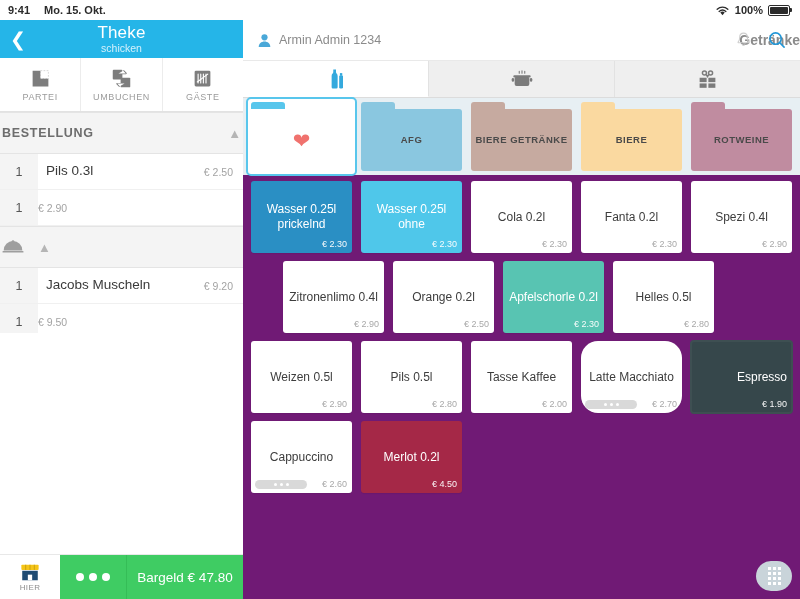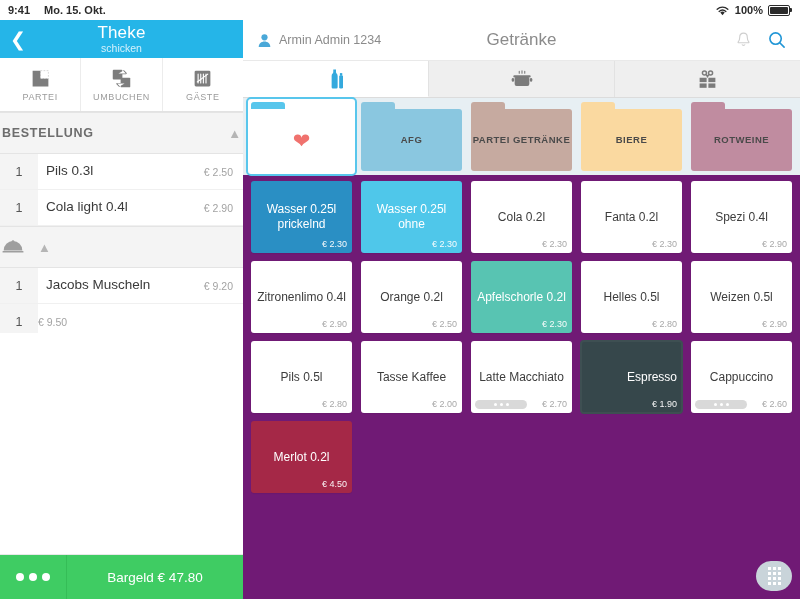--- a/index.html
+++ b/index.html
@@ -56,21 +56,21 @@
 
   .rstatus{height:20px;flex:0 0 20px;display:flex;align-items:center;justify-content:flex-end;padding-right:10px;gap:5px;background:#fff;}
   .batt-pct{font-size:11px;font-weight:bold;color:#2b2b2b;}
   .batt{width:20px;height:9px;border:1px solid #2b2b2b;border-radius:2px;position:relative;}
   .batt:after{content:"";position:absolute;right:-3px;top:2px;width:2px;height:4px;background:#2b2b2b;border-radius:0 1px 1px 0;}
   .batt i{position:absolute;left:1px;top:1px;bottom:1px;right:1px;background:#2b2b2b;border-radius:1px;display:block;}
 
   .rhead{height:40px;flex:0 0 40px;background:#fff;display:flex;align-items:center;padding:0 14px;position:relative;border-bottom:1px solid #e9e9e9;}
   .rhead-user{display:flex;align-items:center;gap:7px;}
   .rhead-uname{font-size:12.5px;color:#8b8b8b;}
-  .rhead-title{position:absolute;left:0;right:0;text-align:center;font-size:17px;color:#8b8b8b;pointer-events:none;}
+  .rhead-title{position:absolute;left:0;right:0;text-align:right;font-size:14px;color:#8b8b8b;pointer-events:none;font-weight:bold;}
   .rhead-acts{margin-left:auto;display:flex;align-items:center;gap:16px;z-index:2;}
 
   .tabs{height:36px;flex:0 0 36px;display:flex;background:#efefef;border-bottom:1px solid #dcdcdc;}
   .tab{flex:1;display:flex;align-items:center;justify-content:center;border-right:1px solid #e2e2e2;}
   .tab:last-child{border-right:none;}
   .tab.active{background:#fff;border-bottom:1px solid #fff;}
 
   .cats{height:73px;flex:0 0 73px;display:flex;align-items:flex-end;gap:9px;padding:0 8px 4px 8px;background:#e7eff3;}
   .folder{width:101px;height:62px;position:relative;border-radius:3px 3px 3px 3px;display:flex;align-items:center;justify-content:center;}
   .folder .tabtop{position:absolute;left:0;top:-7px;width:34px;height:8px;border-radius:3px 3px 0 0;}
@@ -154,23 +154,20 @@
       </div>
       <div class="row">
         <div class="row-qty">1</div>
         <div class="row-main">
           <div class="row-name">Pils 0.3l</div>
         </div>
         <div class="row-price">€ 2.50</div>
       </div>
       <div class="row">
         <div class="row-qty">1</div>
-        <div class="row-main">
-          <div class="row-name">Cola light 0.4l</div>
-        </div>
         <div class="row-price">€ 2.90</div>
       </div>
 
       <div class="sect">
         <span class="sect-icons">
           <svg width="22" height="14" viewBox="0 0 26 16">
             <path d="M2 12a11 11 0 0 1 22 0z" fill="#9e9e9e"></path>
             <rect x="0.5" y="12.6" width="25" height="2" rx="1" fill="#9e9e9e"></rect>
             <circle cx="13" cy="1.6" r="1.6" fill="#9e9e9e"></circle>
           </svg>
@@ -187,20 +184,31 @@
       <div class="row">
         <div class="row-qty">1</div>
         <div class="row-price">€ 9.50</div>
       </div>
 
     </div>
 
     <div class="spacer"></div>
 
     <div class="paybar">
+      <div class="pay-hier">
+        <svg width="22" height="19" viewBox="0 0 24 22">
+          <rect x="2" y="2" width="20" height="6" rx="1" fill="#f5c518"></rect>
+          <g stroke="#c49a10" stroke-width="1">
+            <path d="M7 2v6M12 2v6M17 2v6"></path>
+          </g>
+          <path d="M3 9h18v11H3z" fill="#1f4b73"></path>
+          <rect x="9.5" y="13.5" width="5" height="6.5" fill="#fff"></rect>
+        </svg>
+        <span class="pay-hier-lbl">HIER</span>
+      </div>
       <div class="pay-dots">
         <i></i>
         <i></i>
         <i></i>
       </div>
       <div class="pay-cash">Bargeld € 47.80</div>
     </div>
   </div>
 
   <div class="right">
@@ -282,21 +290,21 @@
       </div>
       <div class="folder">
         <div class="tabtop" style="background:#8ac7e0"></div>
         <div class="body" style="background:#8ac7e0">
           <span>AFG</span>
         </div>
       </div>
       <div class="folder">
         <div class="tabtop" style="background:#c6aaa0"></div>
         <div class="body" style="background:#c6aaa0">
-          <span>PARTEI GETRÄNKE</span>
+          <span>BIERE GETRÄNKE</span>
         </div>
       </div>
       <div class="folder">
         <div class="tabtop" style="background:#fad9a0"></div>
         <div class="body" style="background:#fad9a0">
           <span>BIERE</span>
         </div>
       </div>
       <div class="folder">
         <div class="tabtop" style="background:#c08ca0"></div>
@@ -320,21 +328,21 @@
           <div class="tile-price">€ 2.30</div>
         </div>
         <div class="tile" style="background: rgb(255, 255, 255);">
           <div class="tile-name">Fanta 0.2l</div>
           <div class="tile-price">€ 2.30</div>
         </div>
         <div class="tile" style="background: rgb(255, 255, 255);">
           <div class="tile-name">Spezi 0.4l</div>
           <div class="tile-price">€ 2.90</div>
         </div>
-        <div class="tile" style="background: rgb(255, 255, 255);">
+        <div class="tile" style="background: rgb(255, 255, 255); margin-left: 32px;">
           <div class="tile-name">Zitronenlimo 0.4l</div>
           <div class="tile-price">€ 2.90</div>
         </div>
         <div class="tile" style="background: rgb(255, 255, 255);">
           <div class="tile-name">Orange 0.2l</div>
           <div class="tile-price">€ 2.50</div>
         </div>
         <div class="tile filled" style="background: rgb(88, 196, 178);">
           <div class="tile-name">Apfelschorle 0.2l</div>
           <div class="tile-price">€ 2.30</div>
@@ -348,21 +356,21 @@
           <div class="tile-price">€ 2.90</div>
         </div>
         <div class="tile" style="background: rgb(255, 255, 255);">
           <div class="tile-name">Pils 0.5l</div>
           <div class="tile-price">€ 2.80</div>
         </div>
         <div class="tile" style="background: rgb(255, 255, 255);">
           <div class="tile-name">Tasse Kaffee</div>
           <div class="tile-price">€ 2.00</div>
         </div>
-        <div class="tile" style="background: rgb(255, 255, 255);">
+        <div class="tile" style="background: rgb(255, 255, 255); border-radius: 17px;">
           <div class="tile-name">Latte Macchiato</div>
           <div class="optbar">
             <i></i>
             <i></i>
             <i></i>
           </div>
           <div class="tile-price">€ 2.70</div>
         </div>
         <div class="tile filled sel" style="background: rgb(54, 71, 75);">
           <div class="tile-name">Espresso</div>

